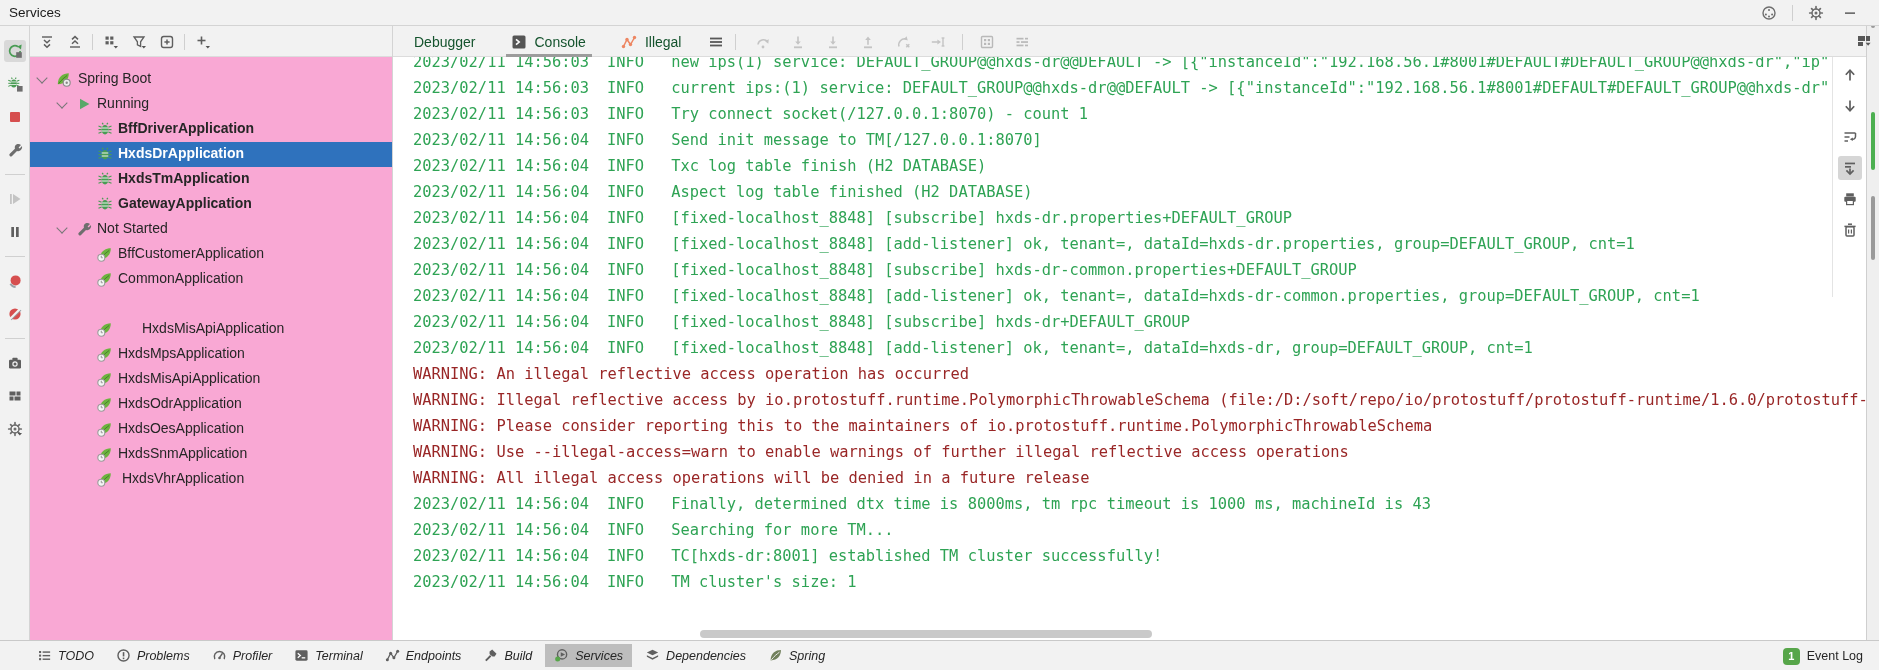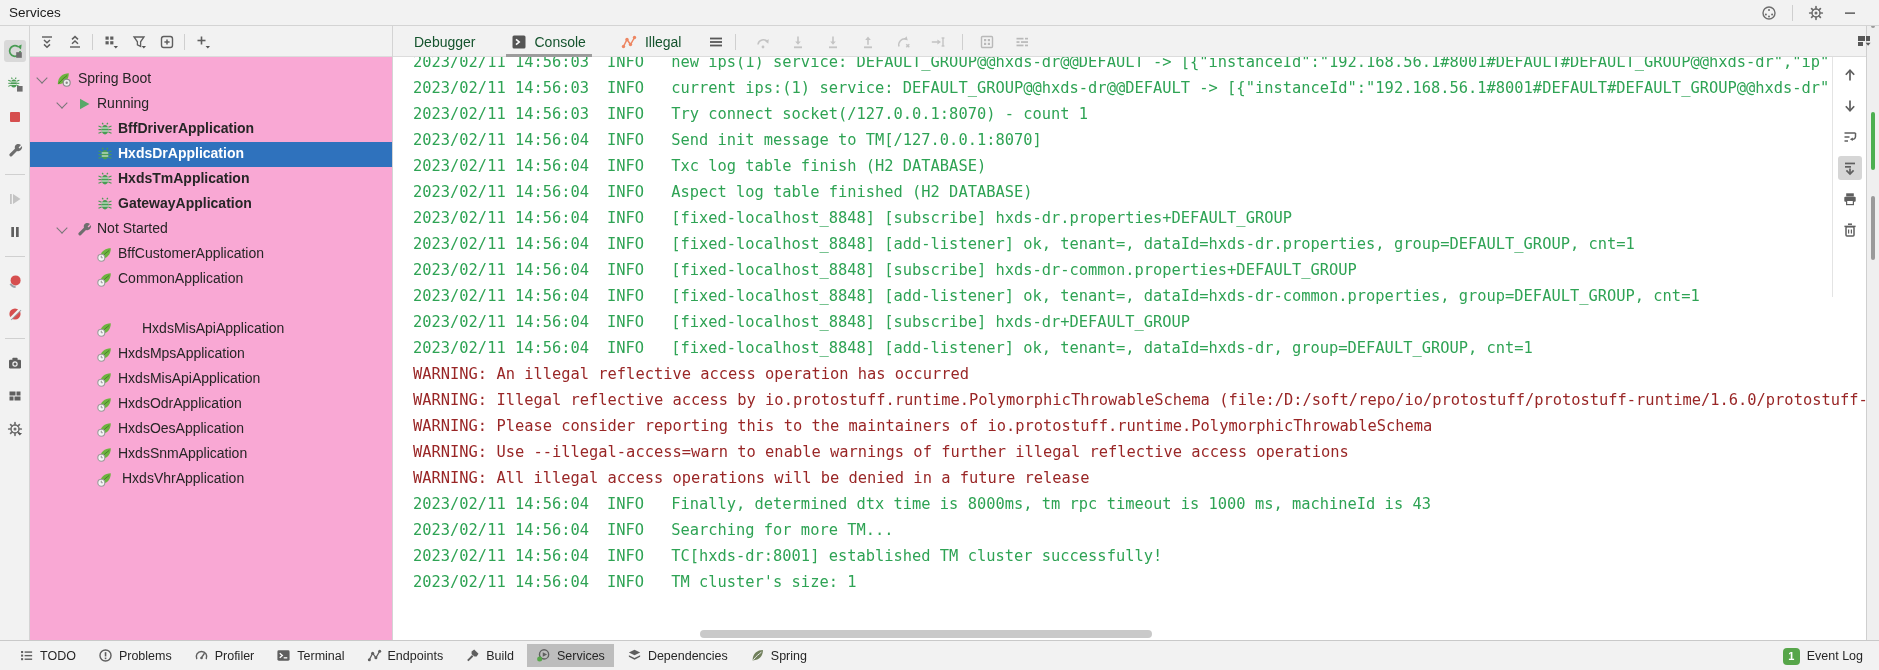--- a/index.html
+++ b/index.html
@@ -57,21 +57,21 @@
               border-left:1px solid #e4e4e4; z-index:4; display:flex; flex-direction:column; align-items:center;
               padding-top:6px; gap:7px; }
   .rtoolbar .ic { width:24px; height:24px; } .rtoolbar .ic.active { background:#d6d6d6; }
   .rstrip { position:absolute; left:1866px; top:0; width:13px; height:640px; background:#efefef;
             border-left:1px solid #cfcfcf; z-index:3; }
   .rstrip .mark { position:absolute; left:4px; width:4px; border-radius:2px; }
   .layout-btn { position:absolute; left:1853px; top:31px; z-index:5; }
   .hthumb { position:absolute; left:700px; top:630px; width:452px; height:8px; background:#c9c9c9; border-radius:4px; z-index:4; }
 
   
-  .sb-items { display:flex; align-items:flex-start; padding-left:10px; }
+  .sb-items { display:flex; align-items:flex-start; padding-left:28px;font-style:italic; }
   .sb-item { display:flex; align-items:center; gap:6px; font-size:12.5px; color:#262626;
              padding:4px 9px; margin-right:4px; border-radius:0; }
   .sb-item.selected { background:#bdbdbd; }
   .sb-item .ic16 { width:15px; height:15px; }
   .eventlog { position:absolute; right:16px; top:0; height:30px; display:flex; align-items:center; gap:7px; font-size:12.5px; color:#262626; }
   .badge { min-width:17px; height:17px; background:#57A64A; color:#fff; border-radius:4px; font-size:11px;
            font-weight:bold; display:flex; align-items:center; justify-content:center; padding:0 3px; }
 </style>
 </head>
 <body>

